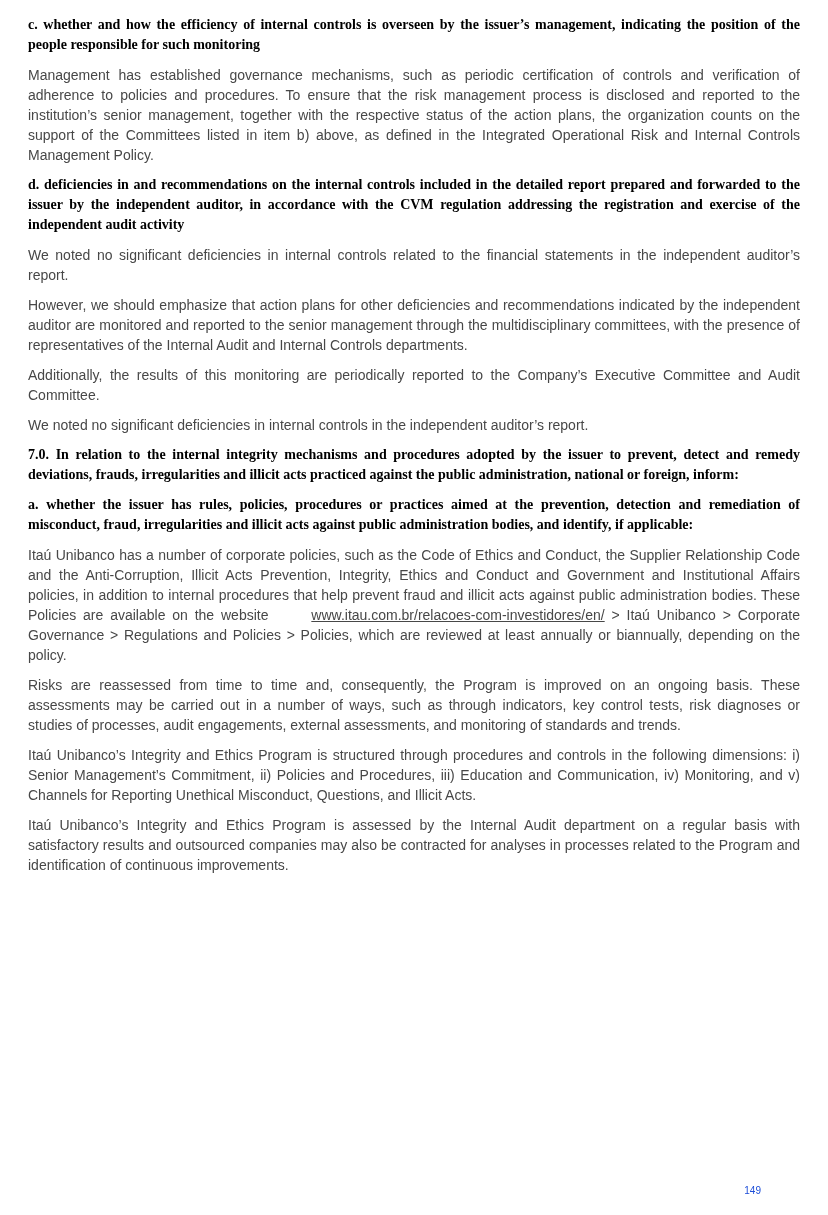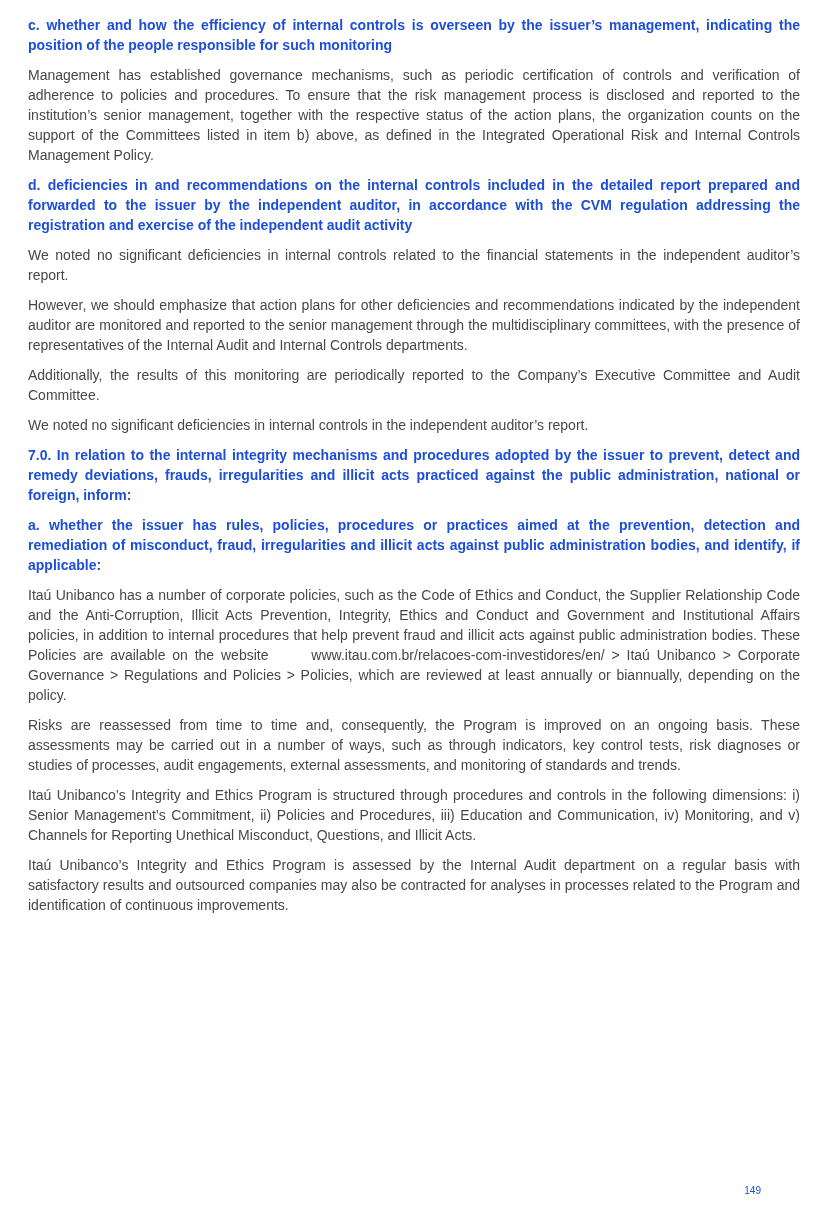--- a/index.html
+++ b/index.html
@@ -23,27 +23,29 @@
   }
   .content p {
     margin: 0 0 10px 0;
     font-size: 14px;
     line-height: 20px;
     color: #474747;
     text-align: justify;
   }
   .content p.heading {
     font-weight: 700;
-    color: #1d4ed8;
+    color: #000000;
+    font-family: Liberation Serif, serif;
   }
   .content p.xsb {
     margin-top: 9px;
   }
   .doc-link {
     color: inherit;
+    text-decoration: underline;
     cursor: pointer;
     margin-left: 36px;
   }
   .page-number {
     position: absolute;
     top: 1182px;
     right: 67px;
     font-size: 10px;
     line-height: 18px;
     color: #1d4ed8;

